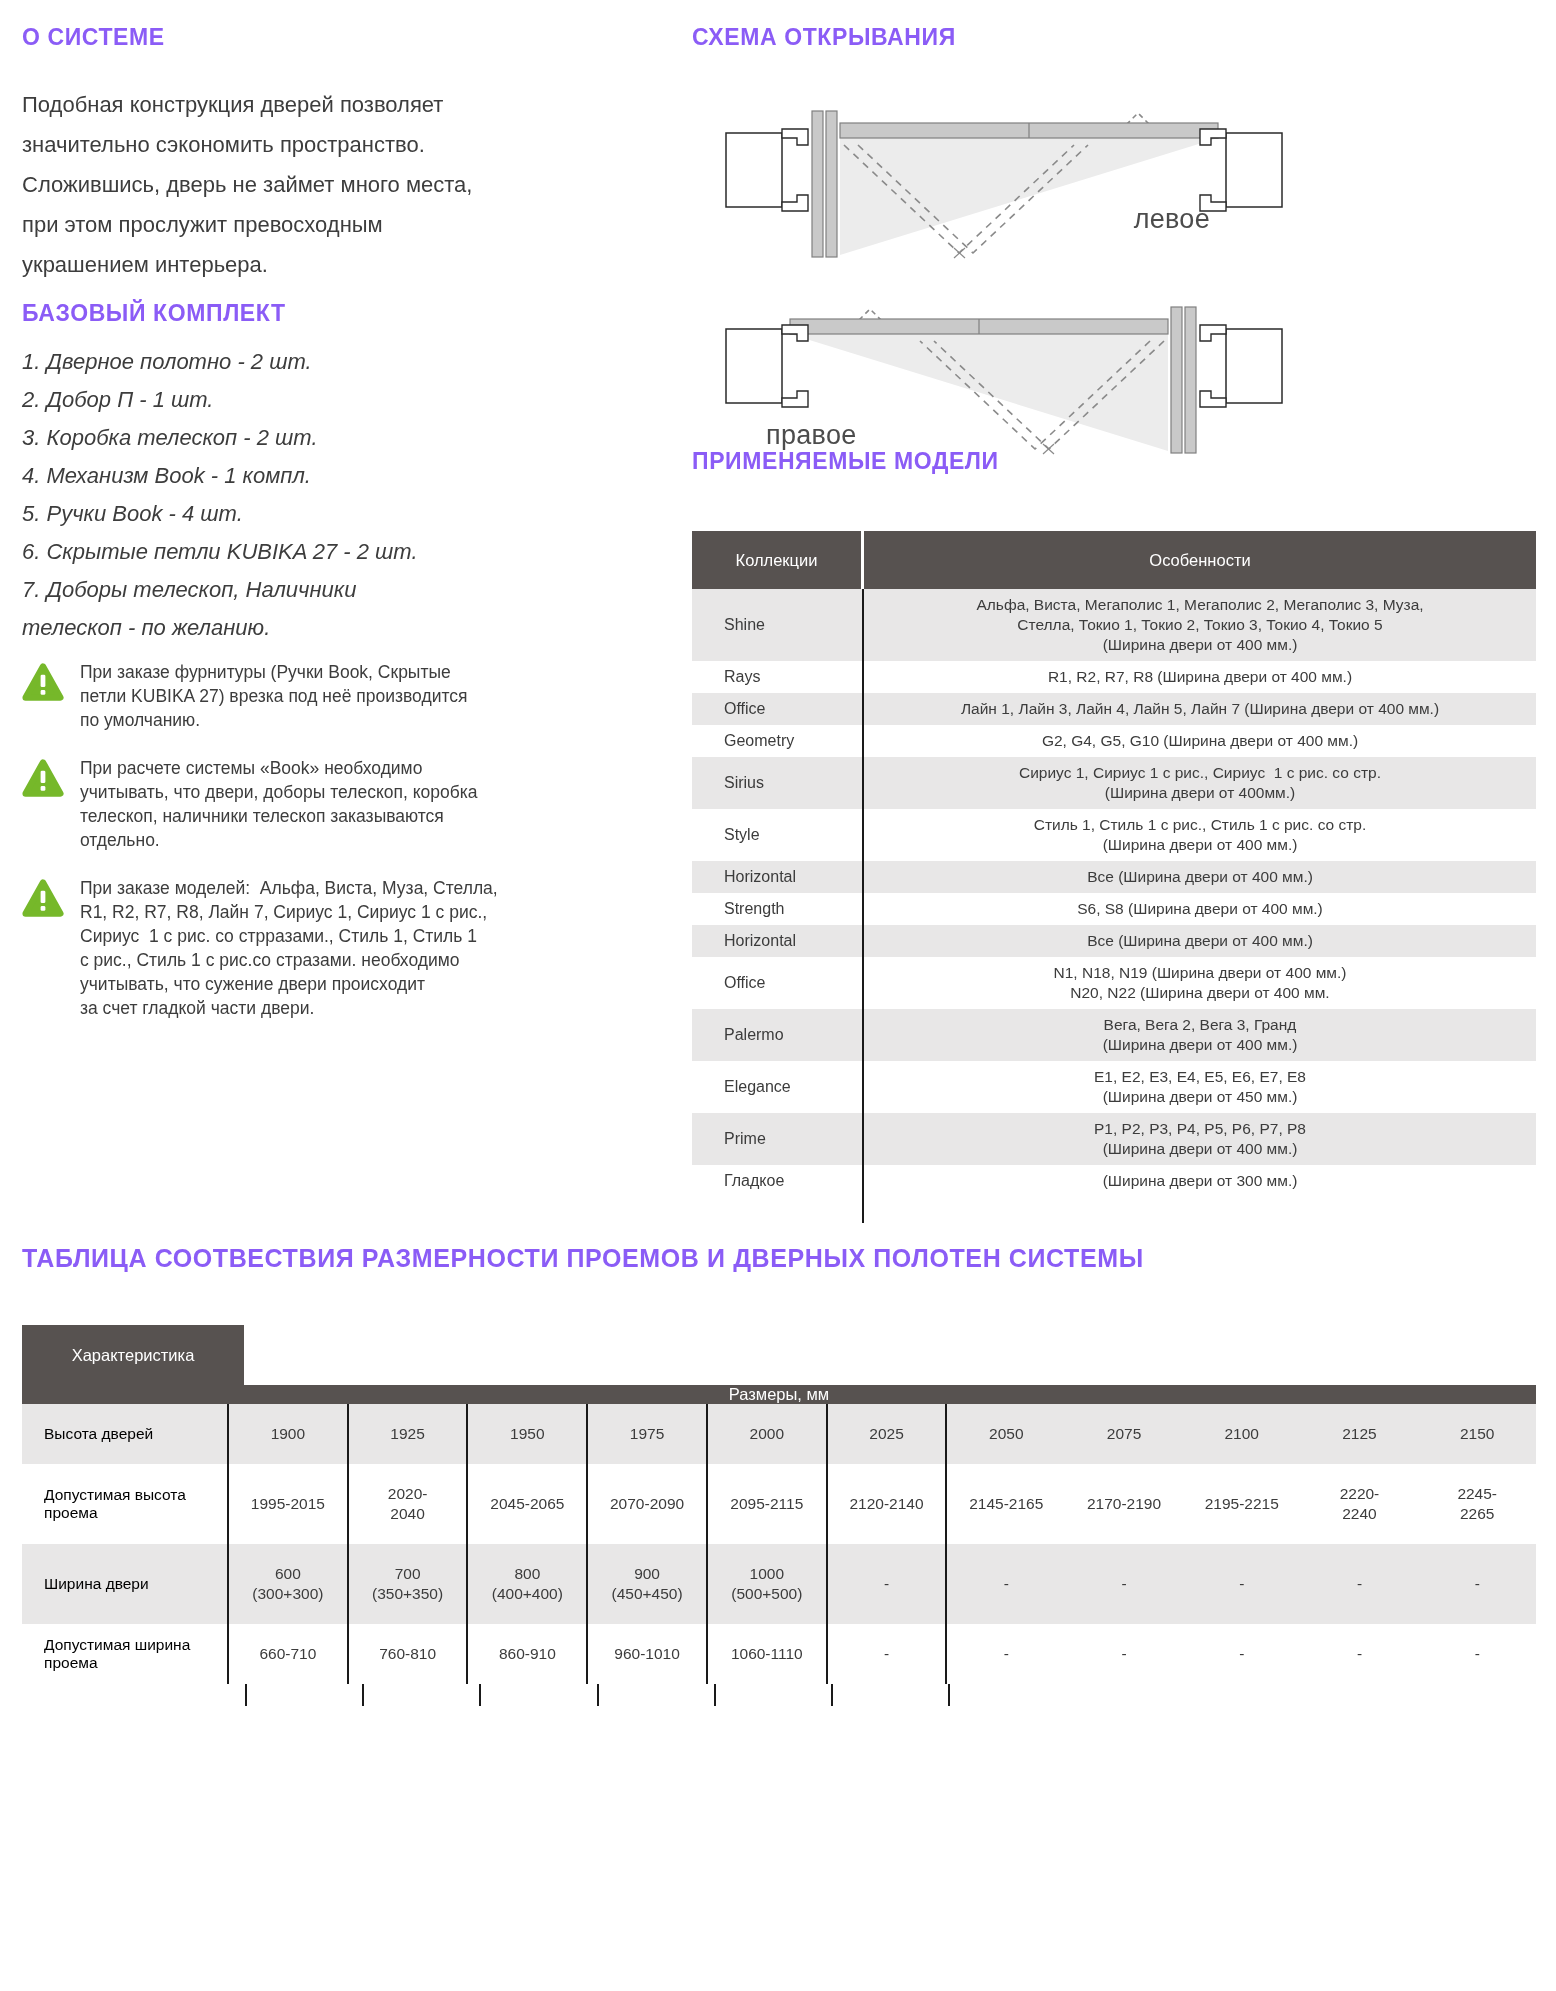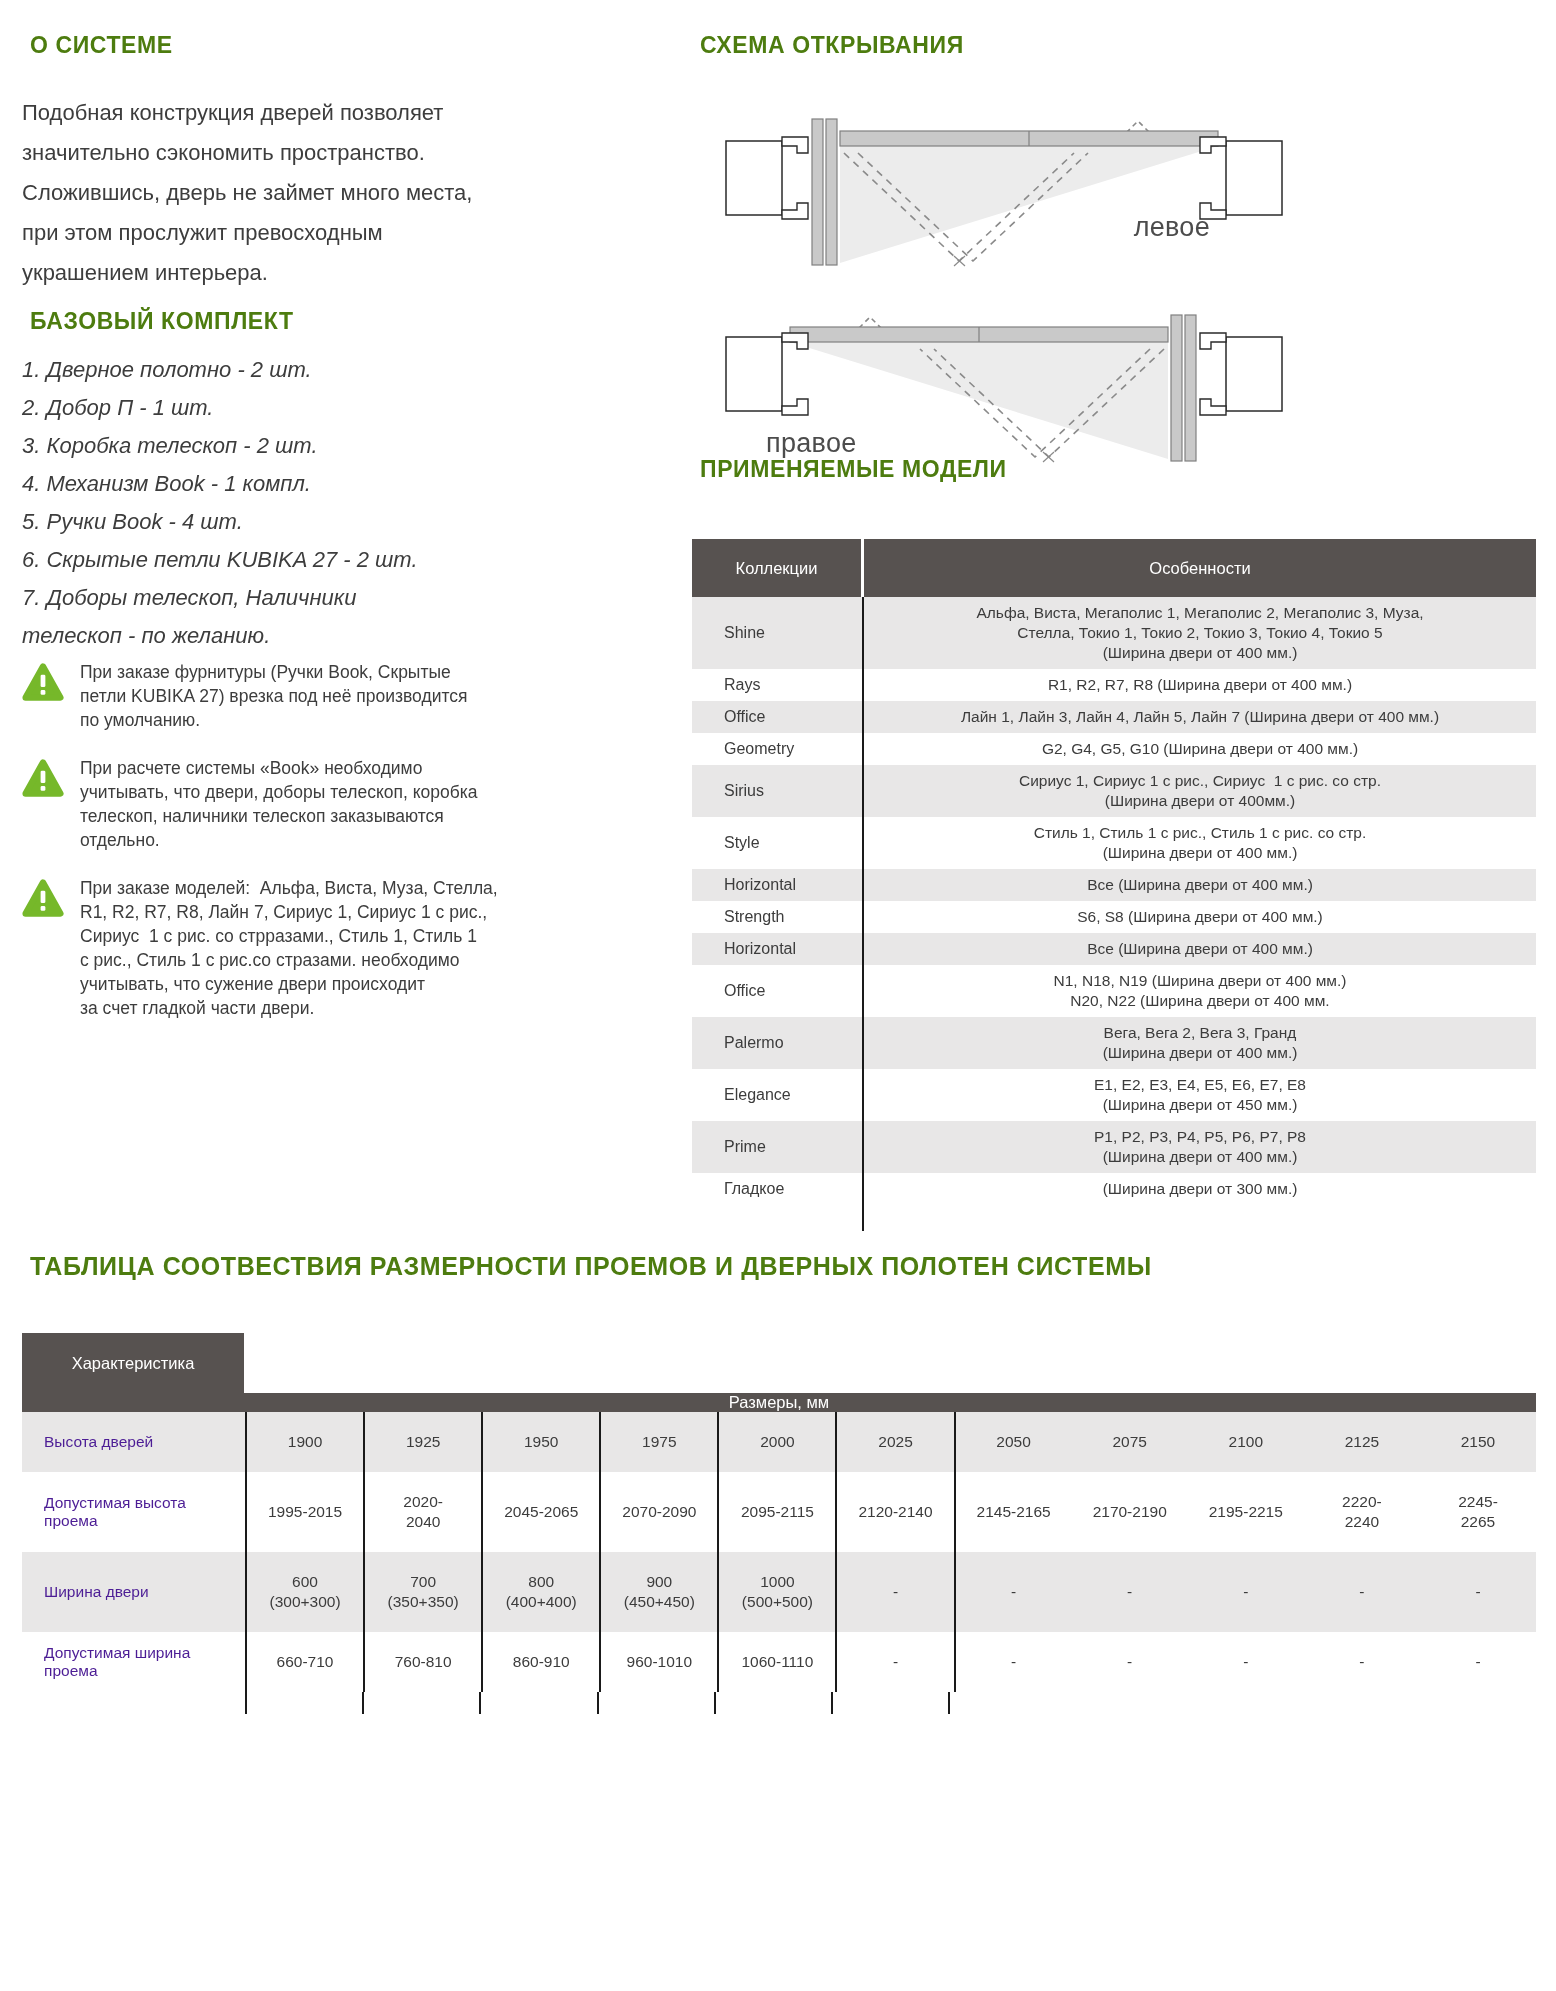--- a/index.html
+++ b/index.html
@@ -1,18 +1,18 @@
 <!DOCTYPE html>
 <html><head>
 <meta charset="utf-8">
 <style>
   html,body{margin:0;padding:0;background:#ffffff;}
   .page{position:relative;width:1556px;height:1991px;background:#ffffff;overflow:hidden;
         font-family:"Liberation Sans","DejaVu Sans",sans-serif;color:#3f3f3f;}
-  h2{margin:8px;font-size:23px;font-weight:bold;color:#4d7c0f;letter-spacing:0.6px;}
+  h2{margin:0;font-size:23px;font-weight:bold;color:#8b5cf6;letter-spacing:0.6px;}
   .big-h2{font-size:25px;}
   
   .about{position:absolute;left:22px;top:24px;width:548px;}
   .about p{margin:34px 0 0 0;font-size:22px;line-height:40px;white-space:pre-line;color:#3d3d3d;}
   .kit{position:absolute;left:22px;top:300px;width:548px;}
   .kit-list{margin-top:16px;font-style:italic;}
   .kit-item{font-size:22px;line-height:38px;white-space:pre-line;color:#3d3d3d;}
   .warnings{position:absolute;left:22px;top:660px;width:548px;}
   .warning{display:flex;align-items:flex-start;margin-bottom:24px;}
   .w-icon{flex:0 0 58px;padding-top:2px;}
@@ -45,22 +45,22 @@
   
   .sizes{position:absolute;left:22px;top:1244px;width:1514px;}
   .sizes-wrap{position:relative;margin-top:52px;}
   .shead{display:flex;flex-direction:column;}
   .shead-cell{background:#575250;color:#fff;font-size:16.5px;height:60px;
               display:flex;align-items:center;justify-content:center;box-sizing:border-box;}
   .shead1{width:225px;border-right:3px solid #ffffff;}
   .shead2{flex:1;}
   .srow{display:flex;}
   .sbody .srow:nth-child(odd){background:#e8e7e7;}
-  .scol1{width:225px;box-sizing:border-box;display:flex;align-items:center;
-         padding:10px 8px 10px 22px;font-size:15.5px;color:#4c1d95;}
+  .scol1{width:207px;box-sizing:border-box;display:flex;align-items:center;
+         padding:10px 8px 10px 22px;font-size:15.5px;color:#000000;}
   .scell{flex:1 1 0;box-sizing:border-box;display:flex;align-items:center;justify-content:center;
          text-align:center;padding:20px 4px;font-size:15.5px;line-height:20px;white-space:pre-wrap;color:#3c3c3c;}
   .vline{border-right:2px solid #1a1a1a;}
   .sizes-line-ext{position:absolute;top:100%;width:2px;height:22px;background:#1a1a1a;}
 </style>
 </head>
 <body>
 
 <div class="page">
 

